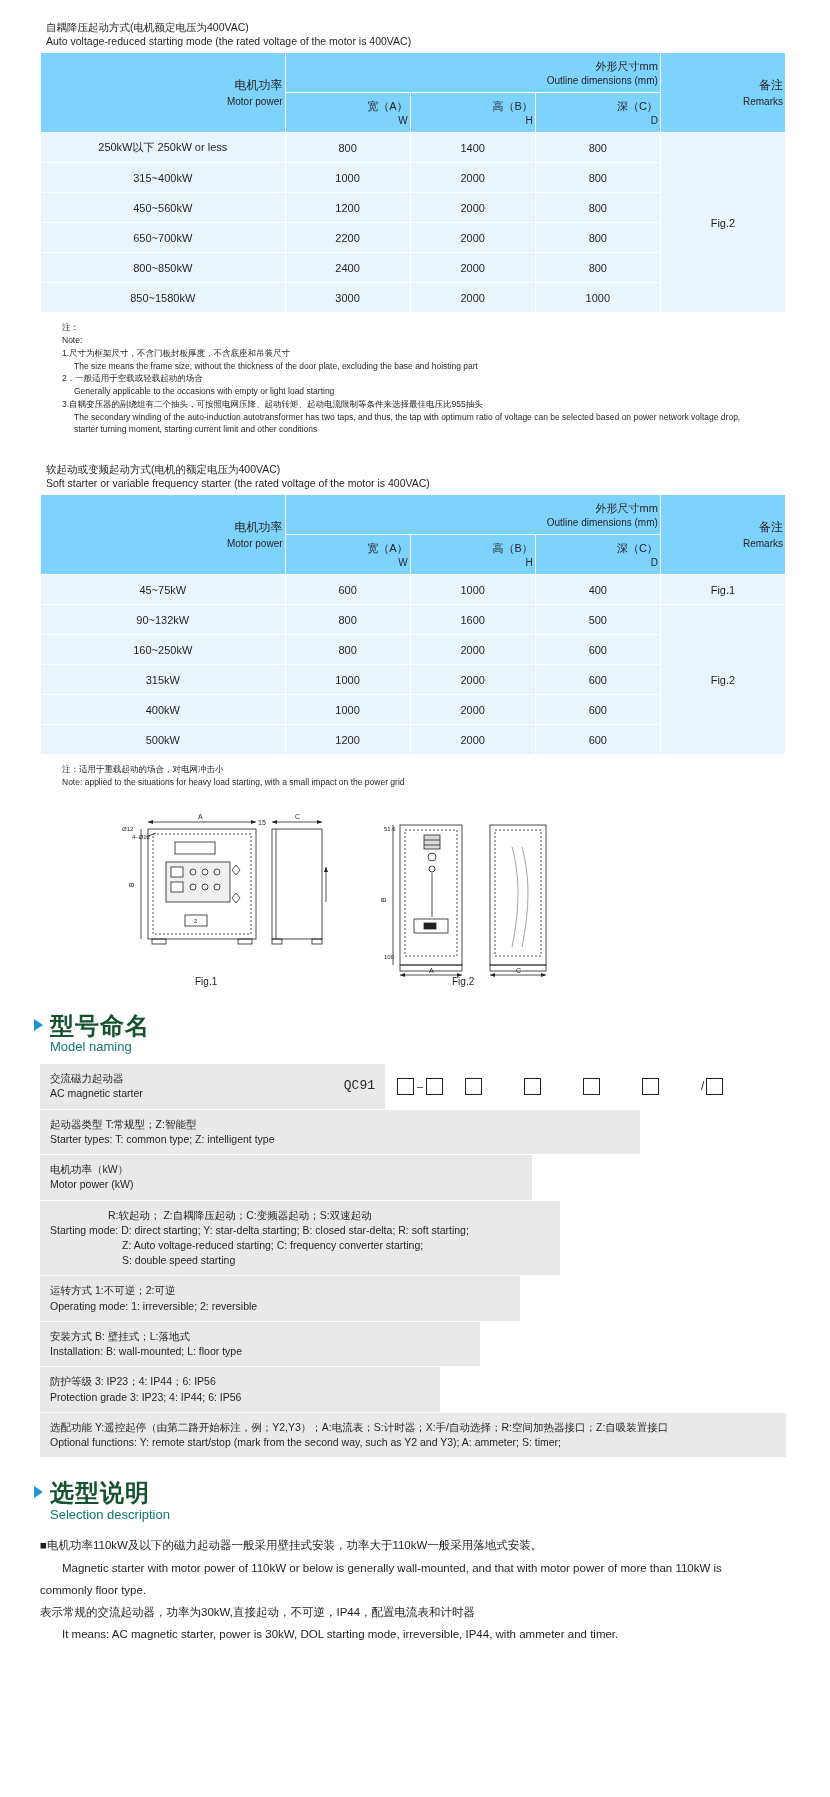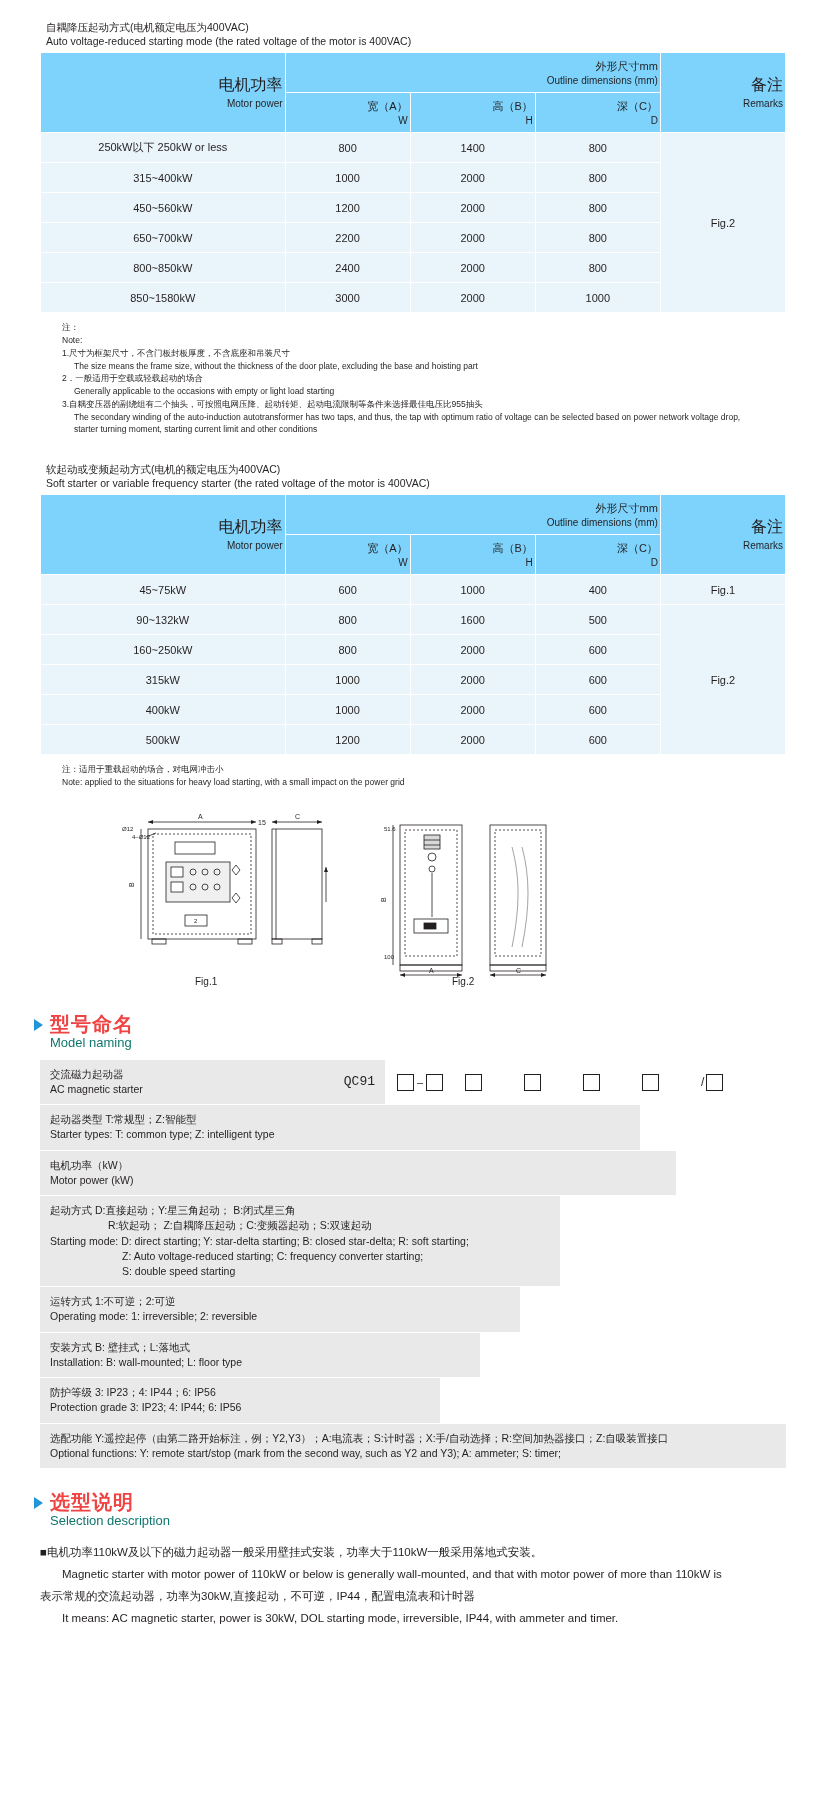--- a/index.html
+++ b/index.html
@@ -30,39 +30,39 @@
     vertical-align: middle;
     font-weight: normal;
     font-size: 11px;
     color: #231f20;
     padding: 6px 2px;
   }
   table.spec .hdr { background: #7dd3fc; text-align: right; }
   table.spec .body-cell { background: #eaf5fb; height: 30px; }
   table.spec .hdr.two-line { line-height: 1.4; }
   .sub { font-size: 10px; }
-  .hdr-big { font-size: 16px; padding-left: 36px; }
+  .hdr-big { font-size: 12px; padding-left: 36px; }
 
   .notes { margin: 8px 0 0 62px; font-size: 8.5px; line-height: 1.5; color:#231f20; }
   .notes .ln { display:block; white-space: pre-wrap; }
   .notes .ind { padding-left: 12px; }
 
   .gap-1 { height: 26px; }
 
   
   .figs { position: relative; margin: 18px 0 0 0; height: 200px; }
   .figcap { text-align:center; font-size: 10px; }
 
   
   .bighead { margin: 6px 0 4px 34px; display:flex; align-items:flex-start; }
   .bighead .tri {
     width:0;height:0;border-left:9px solid #2196d6;border-top:6px solid transparent;border-bottom:6px solid transparent;
     margin-top: 6px; margin-right: 7px;
   }
-  .bighead .txt .cn { font-size: 20px; color:#ef4444; font-weight: bold; letter-spacing:1px; line-height:1.1;}
+  .bighead .txt .cn { font-size: 24px; color:#14532d; font-weight: bold; letter-spacing:1px; line-height:1.1;}
   .bighead .txt .en { font-size: 13px; color:#0f766e; line-height:1.3; }
 
   
   .naming { margin: 8px 0 0 40px; width: 746px; }
   .naming .row { display:flex; align-items:stretch; border-bottom: 1px solid #ffffff; }
   .naming .lbl {
     background:#e9e9e9; padding:7px 10px; line-height:1.45; font-size:10.5px;
     flex: 0 0 auto; min-height: 34px;
   }
   .naming .lbl .cn { display:block; }
@@ -382,30 +382,29 @@
 
     <div class="row">
       <div class="lbl" style="width:600px;">
         <span class="cn">起动器类型  T:常规型；Z:智能型</span>
         <span class="en">Starter types: T: common type; Z: intelligent type</span>
       </div>
       <div class="rest"></div>
     </div>
 
     <div class="row">
-      <div class="lbl" style="width:636px;">
+      <div class="lbl" style="width:492px;">
         <span class="cn">电机功率（kW）</span>
         <span class="en">Motor power (kW)</span>
       </div>
       <div class="rest"></div>
     </div>
 
     <div class="row">
       <div class="lbl" style="width:520px;">
-        <span class="cn">起动方式  D:直接起动；Y:星三角起动；   B:闭式星三角</span>
         <span class="cn" style="padding-left:58px;">R:软起动；    Z:自耦降压起动；C:变频器起动；S:双速起动</span>
         <span class="en">Starting mode: D: direct starting; Y: star-delta starting; B: closed star-delta; R: soft starting;</span>
         <span class="en" style="padding-left:72px;">Z: Auto voltage-reduced starting; C: frequency converter starting;</span>
         <span class="en" style="padding-left:72px;">S: double speed starting</span>
       </div>
       <div class="rest"></div>
     </div>
 
     <div class="row">
       <div class="lbl" style="width:480px;">
@@ -443,18 +442,19 @@
     <div class="tri"></div>
     <div class="txt">
       <div class="cn">选型说明</div>
       <div class="en">Selection description</div>
     </div>
   </div>
 
   <div class="seldesc">
     <p>■电机功率110kW及以下的磁力起动器一般采用壁挂式安装，功率大于110kW一般采用落地式安装。</p>
     <p class="ind">Magnetic starter with motor power of 110kW or below is generally wall-mounted, and that with motor power of more than 110kW is</p>
+    <p>commonly floor type.</p>
     <p>表示常规的交流起动器，功率为30kW,直接起动，不可逆，IP44，配置电流表和计时器</p>
     <p class="ind">It means: AC magnetic starter, power is 30kW, DOL starting mode, irreversible, IP44, with ammeter and timer.</p>
   </div>
 
   <div style="height:30px"></div>
 </div>
 
 </body></html>

